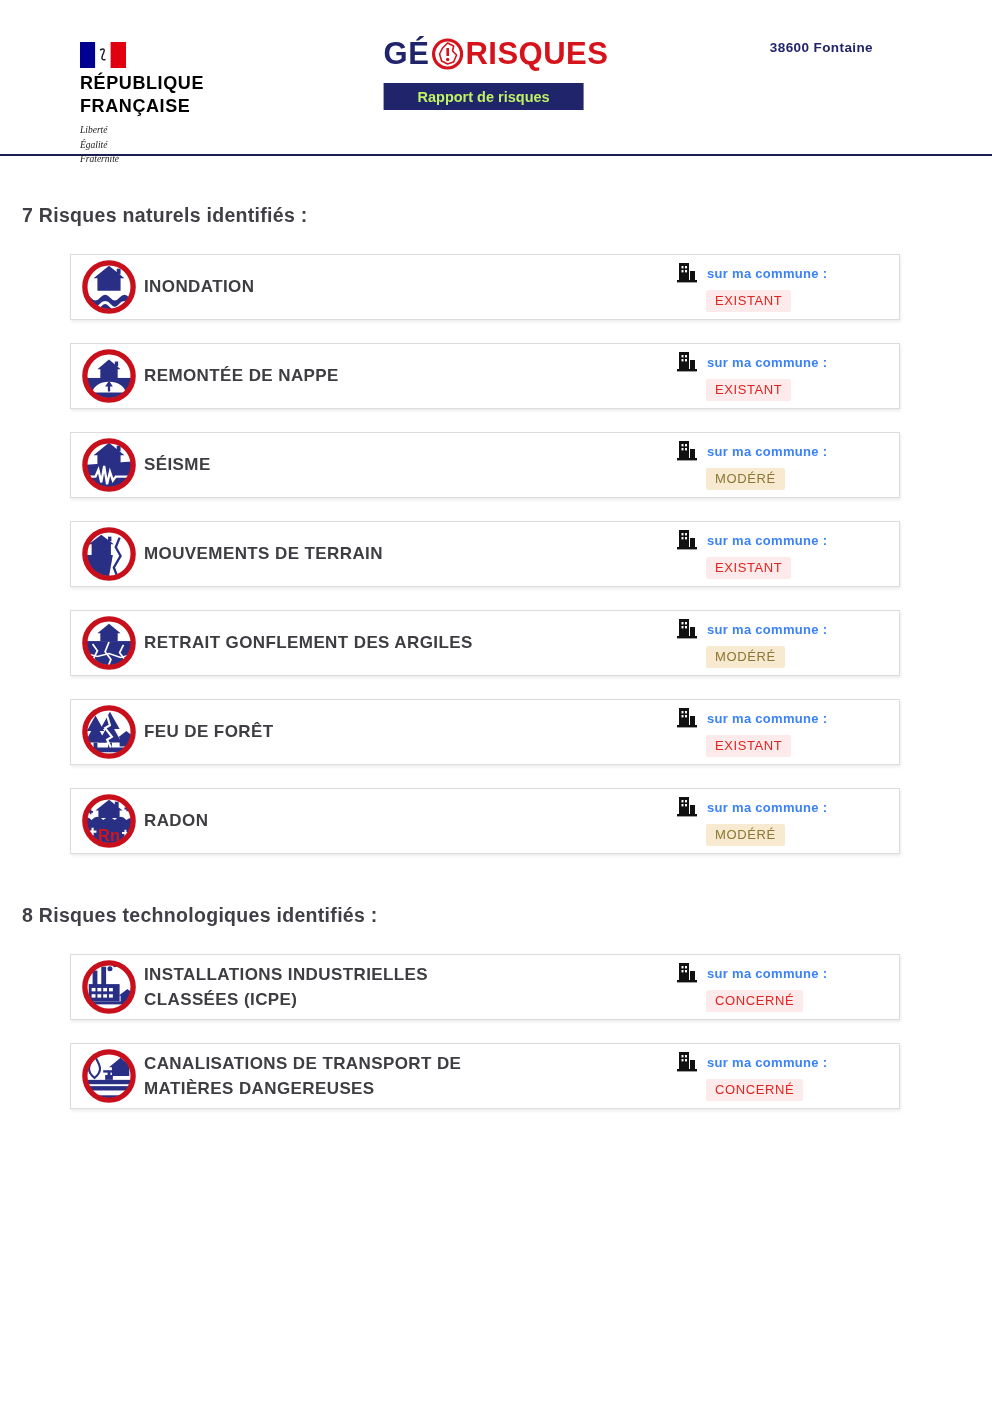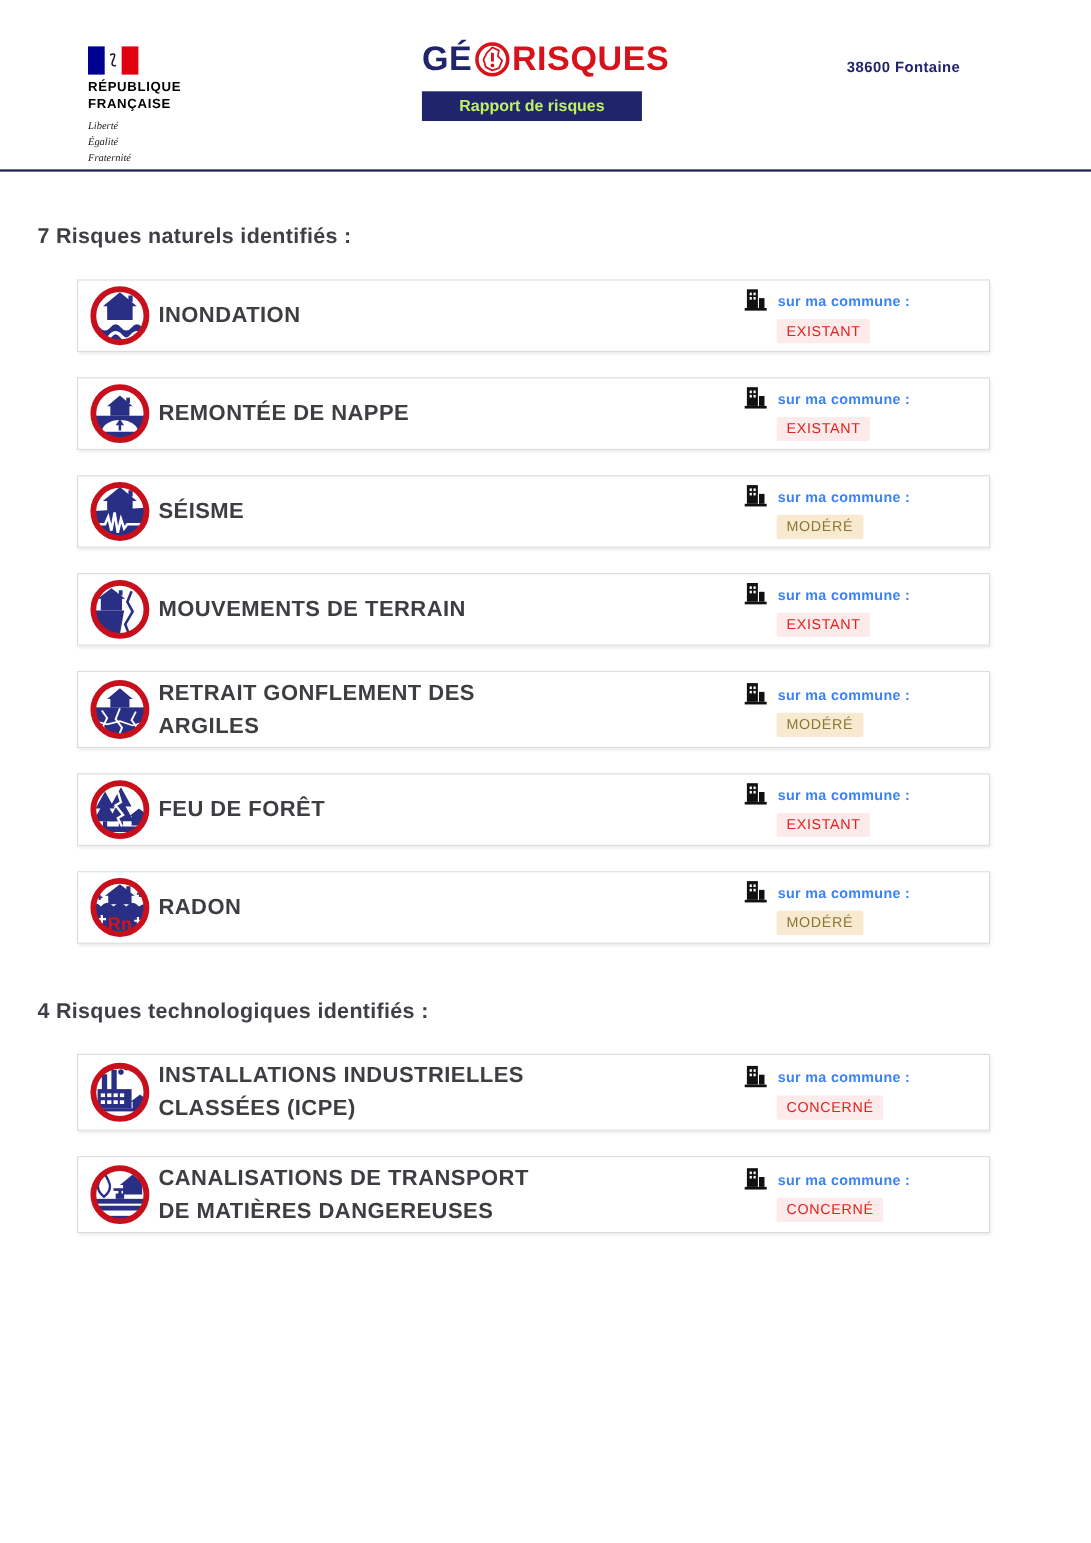--- a/index.html
+++ b/index.html
@@ -5,45 +5,45 @@
   * { margin:0; padding:0; box-sizing:border-box; }
   html,body { background:#fff; }
   body {
     width:992px; height:1403px; margin:0 auto; position:relative;
     font-family:"Liberation Sans", sans-serif; color:#3d3d42; overflow:hidden;
   }
   
   header { position:relative; height:156px; border-bottom:2px solid #1b1d52; }
   .gov-logo { position:absolute; left:80px; top:42px; }
   .gov-flag { display:block; margin-bottom:4px; }
-  .gov-name { font-size:12px; font-weight:bold; color:#000; letter-spacing:.6px; line-height:1.25; }
+  .gov-name { font-size:18px; font-weight:bold; color:#000; letter-spacing:.6px; line-height:1.25; }
   .gov-motto { margin-top:6px; font-family:"Liberation Serif", serif; font-style:italic; font-size:9.5px; color:#1a1a1a; line-height:1.55; }
   .brand { position:absolute; left:50%; transform:translateX(-50%); top:36px; text-align:center; }
   .brand-row { display:flex; align-items:center; justify-content:center; gap:1px; }
   .brand-ge { font-size:31px; font-weight:bold; color:#20246a; letter-spacing:.5px; }
   .brand-risques { font-size:31px; font-weight:bold; color:#d6121b; letter-spacing:.5px;text-align:right; }
   .report-badge {
     margin-top:11px; width:200px; height:27px; background:#20246a; color:#bef264;
     font-size:14.5px; font-weight:bold; display:flex; align-items:center; justify-content:center;
   }
-  .commune { position:absolute; right:119px; top:53px; font-size:13.5px; font-weight:bold; color:#20246a; letter-spacing:.4px;margin-left:17px; }
+  .commune { position:absolute; right:119px; top:40px; font-size:13.5px; font-weight:bold; color:#20246a; letter-spacing:.4px;margin-left:17px; }
   
   .section-heading {
-    margin:48px 0 27px 34px; font-size:19.5px; font-weight:bold; color:#3f3f46; letter-spacing:.3px;
+    margin:48px 0 27px 22px; font-size:19.5px; font-weight:bold; color:#3f3f46; letter-spacing:.3px;
   }
   .section-heading.tech { margin-top:50px; }
   .cards { margin-left:70px; width:830px; }
   .card {
     position:relative; display:flex; align-items:center;
     background:#fff; border:1px solid #dcdcdc; box-shadow:1px 2px 3px rgba(0,0,0,.08);
     min-height:66px; margin-bottom:23px; padding:4px 0 4px 10px;
   }
   .ricon { flex:0 0 auto; display:block; }
   .risk-title {
-    margin-left:7px; max-width:340px; font-size:20px; font-weight:bold;
+    margin-left:7px; max-width:340px; font-size:17px; font-weight:bold;
     color:#3d3d42; letter-spacing:.4px; line-height:1.5; text-transform:uppercase;
   }
   .commune-block { position:absolute; left:605px; top:50%; transform:translateY(-50%); }
   .commune-row { display:flex; align-items:flex-end; gap:9px; }
   .bldg { display:block; }
   .commune-label { font-size:13px; font-weight:bold; color:#3b82f6; letter-spacing:.3px; padding-bottom:2px; }
   .badge {
     display:inline-block; margin:7px 0 0 30px; padding:3px 9px 4px;
     font-size:13px; font-weight:normal; letter-spacing:.6px; border-radius:2px;
   }
@@ -341,21 +341,21 @@
           <rect x="1" y="18" width="20" height="2.4" fill="#111"></rect>
         </svg>
         <span class="commune-label">sur ma commune :</span>
       </div>
       <span class="badge badge-amber">MODÉRÉ</span>
     </div>
   </div>
 
 </div>
 
-<h2 class="section-heading tech">4 Risques technologiques identifiés :</h2>
+<h2 class="section-heading tech">8 Risques technologiques identifiés :</h2>
 
 <div class="cards">
 
   <div class="card">
     <svg class="ricon" width="56" height="56" viewBox="0 0 58 58">
       <defs>
           <clipPath id="c8">
             <circle cx="29" cy="29" r="23"></circle>
           </clipPath>
         </defs>

